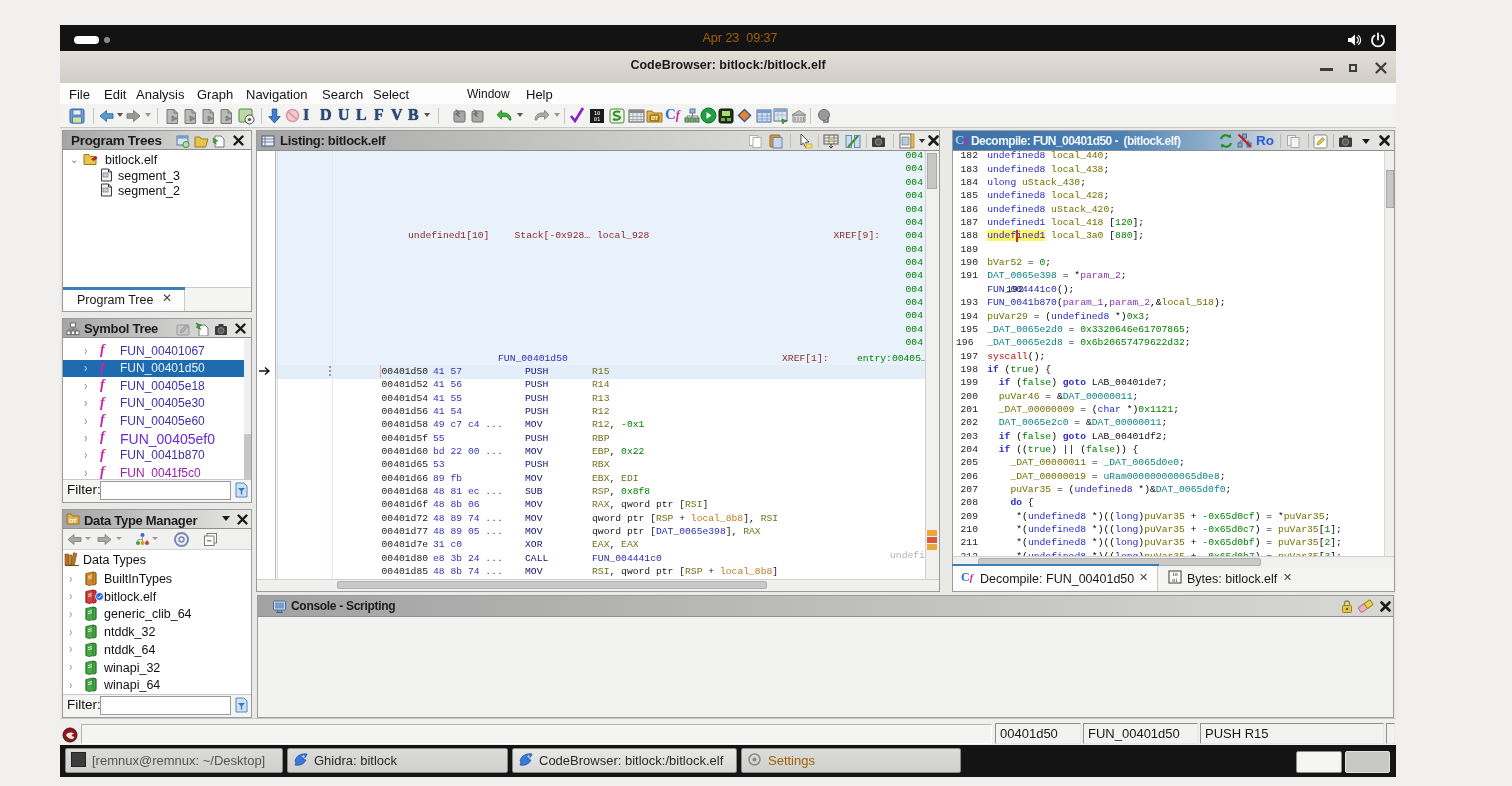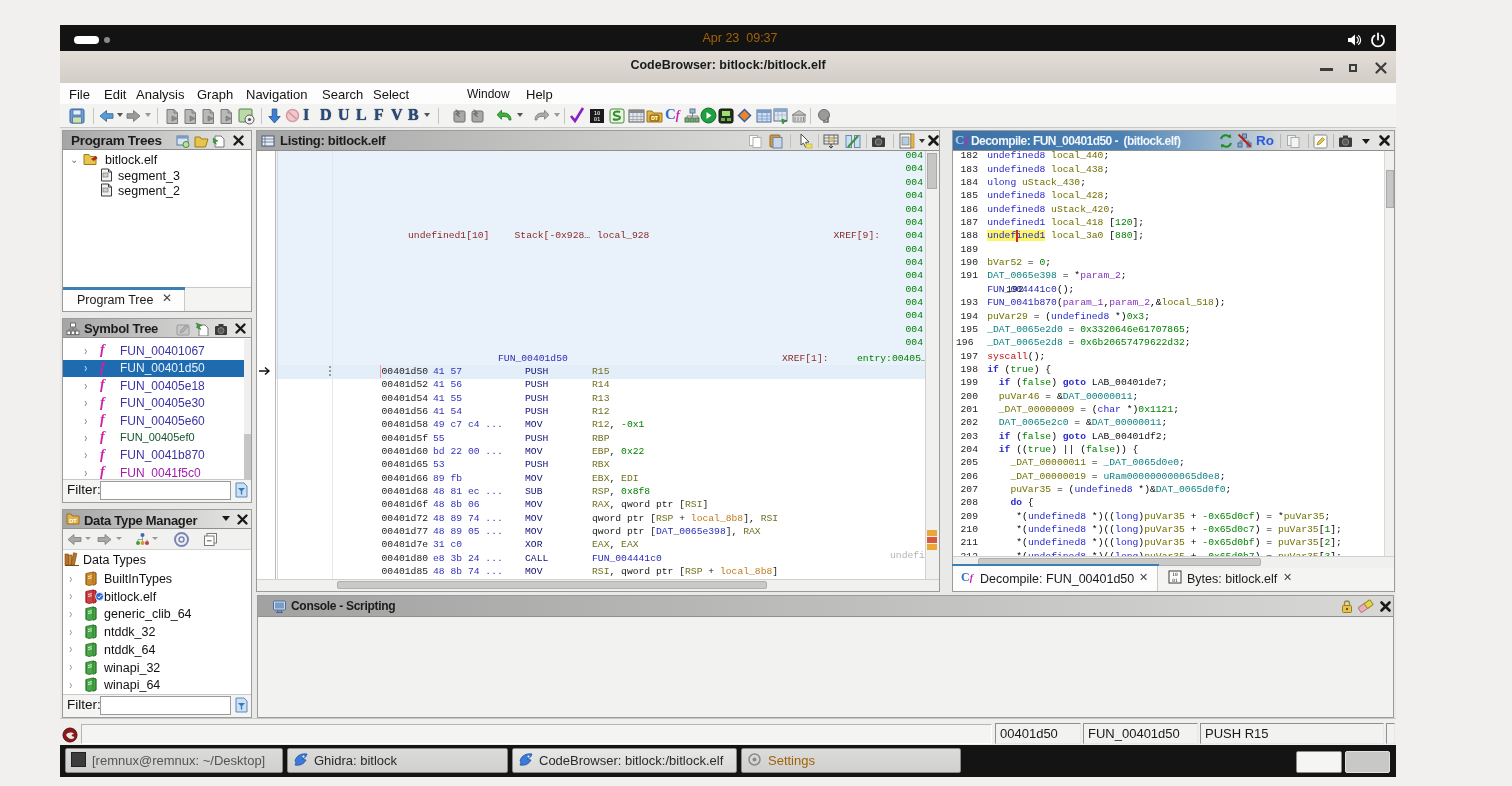--- a/index.html
+++ b/index.html
@@ -265,21 +265,21 @@
 <div class="a" style="left:100px;top:377.1px;font-family:'Liberation Serif',serif;font-style:italic;font-weight:bold;font-size:14px;color:#cc22aa">f</div>
 <div class="a" style="left:120px;top:378.6px;font-size:12px;color:#3c33a4">FUN_00405e18</div>
 <div class="a" style="left:84px;top:396.0px;color:#7a7a7a;font-size:11px;transform:scale(.8,1.2)">›</div>
 <div class="a" style="left:100px;top:394.5px;font-family:'Liberation Serif',serif;font-style:italic;font-weight:bold;font-size:14px;color:#cc22aa">f</div>
 <div class="a" style="left:120px;top:396.0px;font-size:12px;color:#3c33a4">FUN_00405e30</div>
 <div class="a" style="left:84px;top:413.5px;color:#7a7a7a;font-size:11px;transform:scale(.8,1.2)">›</div>
 <div class="a" style="left:100px;top:412.0px;font-family:'Liberation Serif',serif;font-style:italic;font-weight:bold;font-size:14px;color:#cc22aa">f</div>
 <div class="a" style="left:120px;top:413.5px;font-size:12px;color:#3c33a4">FUN_00405e60</div>
 <div class="a" style="left:84px;top:430.9px;color:#7a7a7a;font-size:11px;transform:scale(.8,1.2)">›</div>
 <div class="a" style="left:100px;top:429.4px;font-family:'Liberation Serif',serif;font-style:italic;font-weight:bold;font-size:14px;color:#cc22aa">f</div>
-<div class="a" style="left:120px;top:430.9px;font-size:11px;color:#14532d">FUN_00405ef0</div>
+<div class="a" style="left:120px;top:430.9px;font-size:14px;color:#6d28d9">FUN_00405ef0</div>
 <div class="a" style="left:84px;top:448.4px;color:#7a7a7a;font-size:11px;transform:scale(.8,1.2)">›</div>
 <div class="a" style="left:100px;top:446.9px;font-family:'Liberation Serif',serif;font-style:italic;font-weight:bold;font-size:14px;color:#cc22aa">f</div>
 <div class="a" style="left:120px;top:448.4px;font-size:12px;color:#3c33a4">FUN_0041b870</div>
 <div class="a" style="left:84px;top:465.8px;color:#7a7a7a;font-size:11px;transform:scale(.8,1.2)">›</div>
 <div class="a" style="left:100px;top:464.3px;font-family:'Liberation Serif',serif;font-style:italic;font-weight:bold;font-size:14px;color:#cc22aa">f</div>
 <div class="a" style="left:120px;top:465.8px;font-size:12px;color:#a21caf">FUN_0041f5c0</div>
 <div class="a" style="left:244px;top:339px;width:7px;height:140px;background:#efefef"></div>
 <div class="a" style="left:244px;top:434px;width:7px;height:45px;background:#c6c6c6"></div>
 <div class="a" style="left:63px;top:479px;width:188px;height:23px;background:#f4f4f3;border-top:1px solid #c9c9c9"></div>
 <div class="a" style="left:67px;top:482px;font-size:13.5px;color:#111">Filter:</div>

